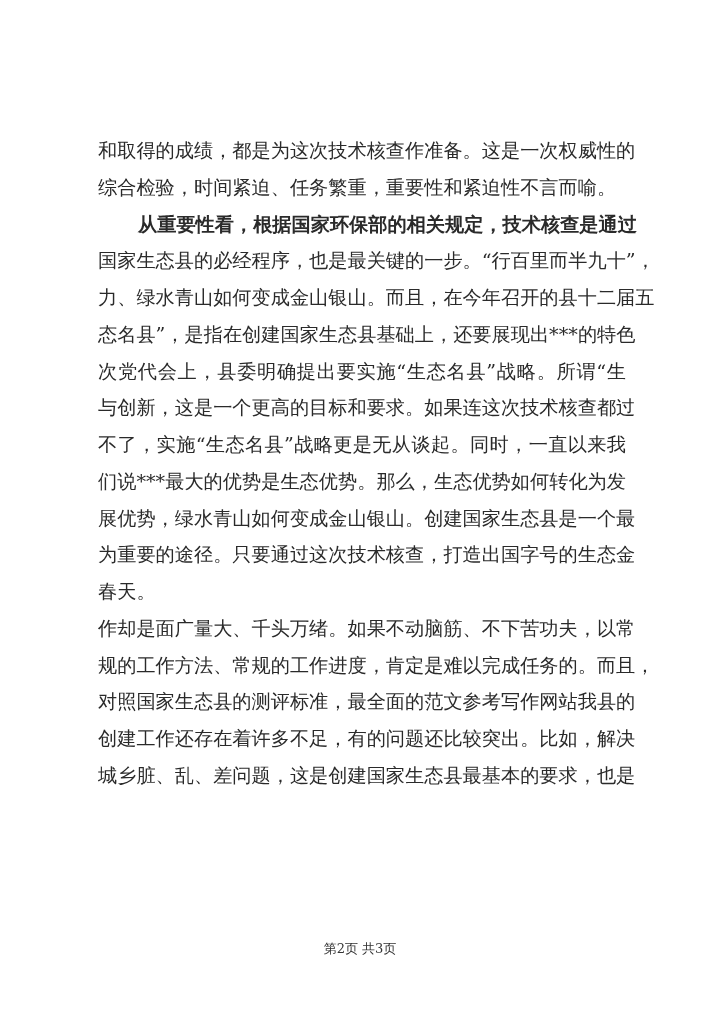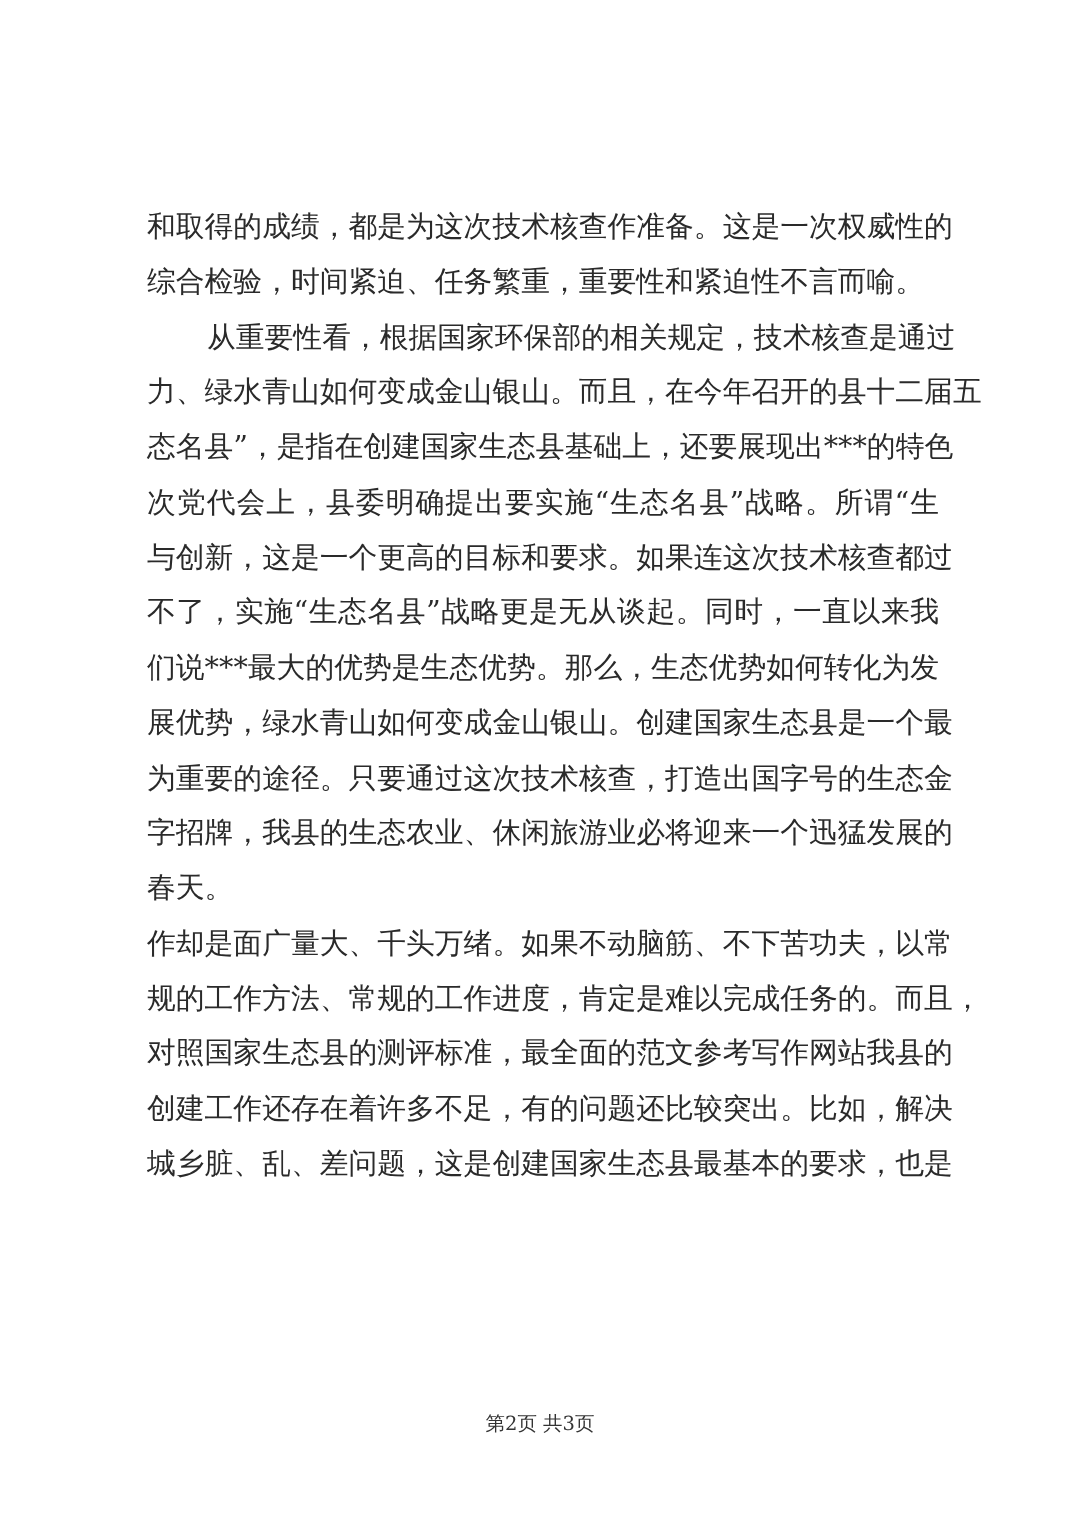--- a/index.html
+++ b/index.html
@@ -36,20 +36,21 @@
       text-align: justify;
       text-align-last: justify;
       letter-spacing: 0;
       overflow: visible;
     }
     .line.last {
       text-align-last: left;
     }
     .line.indent {
       padding-left: 40px;
+      font-weight: bold;
     }
     .footer {
       position: absolute;
       left: 0;
       width: 720px;
       top: 940px;
       text-align: center;
       font-size: 13px;
       color: #333333;
     }
@@ -60,29 +61,29 @@
 <div class="page">
   <div class="body-text">
 
     <div>
       <span class="line">和取得的成绩，都是为这次技术核查作准备。这是一次权威性的</span>
       <span class="line last">综合检验，时间紧迫、任务繁重，重要性和紧迫性不言而喻。</span>
     </div>
 
     <div>
       <span class="line indent">从重要性看，根据国家环保部的相关规定，技术核查是通过</span>
+      <span class="line">国家生态县的必经程序，也是最关键的一步。“行百里而半九十”，</span>
       <span class="line">力、绿水青山如何变成金山银山。而且，在今年召开的县十二届五</span>
       <span class="line">态名县”，是指在创建国家生态县基础上，还要展现出***的特色</span>
       <span class="line">次党代会上，县委明确提出要实施“生态名县”战略。所谓“生</span>
       <span class="line">与创新，这是一个更高的目标和要求。如果连这次技术核查都过</span>
       <span class="line">不了，实施“生态名县”战略更是无从谈起。同时，一直以来我</span>
       <span class="line">们说***最大的优势是生态优势。那么，生态优势如何转化为发</span>
       <span class="line">展优势，绿水青山如何变成金山银山。创建国家生态县是一个最</span>
       <span class="line">为重要的途径。只要通过这次技术核查，打造出国字号的生态金</span>
-      <span class="line">字招牌，我县的生态农业、休闲旅游业必将迎来一个迅猛发展的</span>
       <span class="line last">春天。</span>
     </div>
 
     <div>
       <span class="line">作却是面广量大、千头万绪。如果不动脑筋、不下苦功夫，以常</span>
       <span class="line">规的工作方法、常规的工作进度，肯定是难以完成任务的。而且，</span>
       <span class="line">对照国家生态县的测评标准，最全面的范文参考写作网站我县的</span>
       <span class="line">创建工作还存在着许多不足，有的问题还比较突出。比如，解决</span>
       <span class="line">城乡脏、乱、差问题，这是创建国家生态县最基本的要求，也是</span>
     </div>

